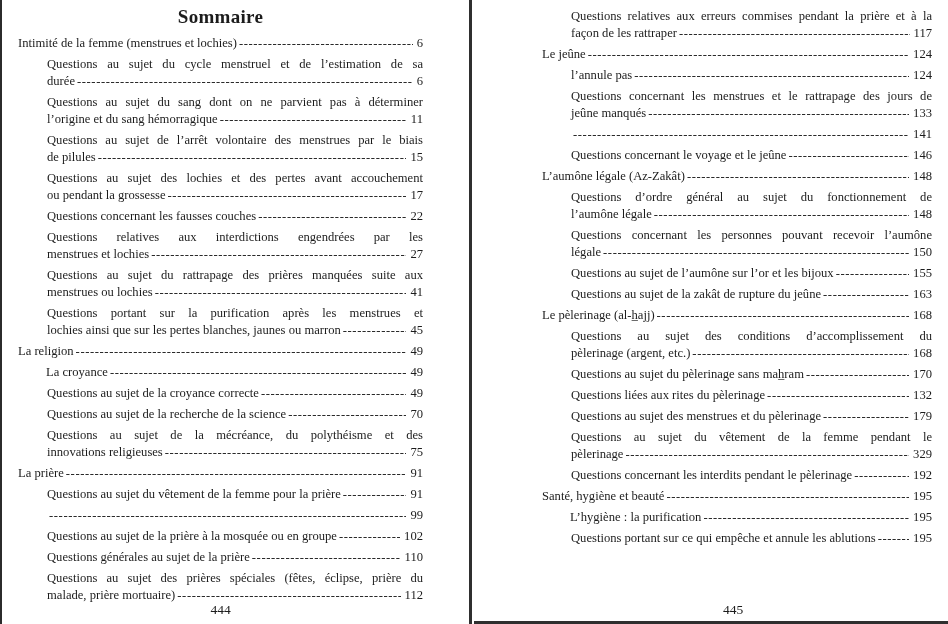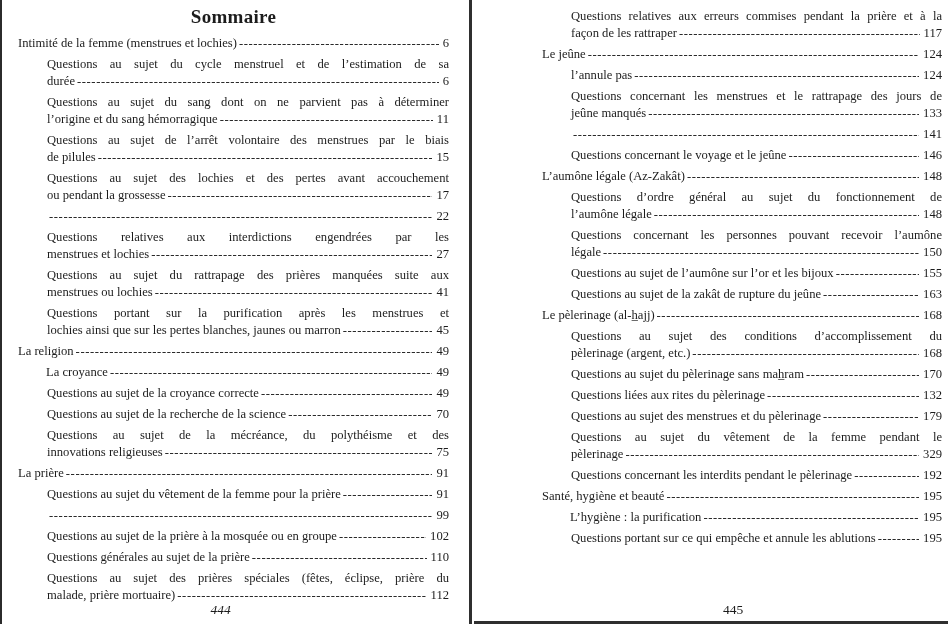--- a/index.html
+++ b/index.html
@@ -9,22 +9,22 @@
     color: #1c1c1c;
   }
   .spread { position: relative; width: 948px; height: 624px; background: #ffffff; }
 
   
   .edge-left   { position: absolute; left: 0; top: 0; width: 2px; height: 624px; background: #2b2b2b; }
   .divider     { position: absolute; left: 469px; top: 0; width: 3px; height: 624px; background: #2f2f2f; }
   .edge-bottom { position: absolute; left: 474px; right: 0; bottom: 0; height: 3px; background: #2f2f2f; }
 
   .page { position: absolute; top: 0; height: 624px; box-sizing: border-box; }
-  .page-left  { left: 2px;   width: 467px; padding: 6px 20px 0 16px; }
-  .page-right { left: 472px; width: 476px; padding: 8px 6px 0 70px; }
+  .page-left  { left: 2px;   width: 467px; padding: 6px 46px 0 16px; }
+  .page-right { left: 472px; width: 476px; padding: 8px 16px 0 70px; }
 
   .title {
     font-size: 19px; font-weight: bold; text-align: center;
     margin: 0 0 7px 0; letter-spacing: 0.3px;
   }
 
   .toc { font-size: 12.6px; }
   .entry { margin: 0 0 4px 0; }
   .entry.l1 { margin-left: 0; }
   .entry.l2 { margin-left: 28px; }
@@ -36,21 +36,21 @@
   .last .lead {
     flex: 1 1 0; min-width: 0; overflow: hidden; white-space: nowrap;
     margin: 0 1px 0 2px; letter-spacing: 0.6px;
   }
   .last .pg { flex: 0 0 auto; padding-left: 3px; }
   .it { }
 
   .folio {
     position: absolute; bottom: 6px; font-size: 13.5px; text-align: center;
   }
-  .folio-left  { left: 16px;  right: 46px; font-style: italic; }
+  .folio-left  { left: 16px;  right: 46px; }
   .folio-right { left: 70px;  right: 24px; }
 </style>
 </head>
 <body>
 
 <div class="spread">
   <div class="page page-left">
     <h1 class="title">Sommaire</h1>
     <div class="toc" id="toc-left">
         <div class="entry l1">
@@ -87,20 +87,21 @@
         <div class="entry l3">
           <div class="jline">Questions au sujet des lochies et des pertes avant accouchement</div>
           <div class="last">
             <span class="txt">ou pendant la grossesse</span>
             <span class="lead">------------------------------------------------------------------------------------------------------------------------------------------------------------------------------------------------------------------------------------------------</span>
             <span class="pg">17</span>
           </div>
         </div>
         <div class="entry l3">
           <div class="last">
+            <span class="txt">Questions concernant les fausses couches</span>
             <span class="lead">------------------------------------------------------------------------------------------------------------------------------------------------------------------------------------------------------------------------------------------------</span>
             <span class="pg">22</span>
           </div>
         </div>
         <div class="entry l3">
           <div class="jline">Questions relatives aux interdictions engendrées par les</div>
           <div class="last">
             <span class="txt">menstrues et lochies</span>
             <span class="lead">------------------------------------------------------------------------------------------------------------------------------------------------------------------------------------------------------------------------------------------------</span>
             <span class="pg">27</span>

